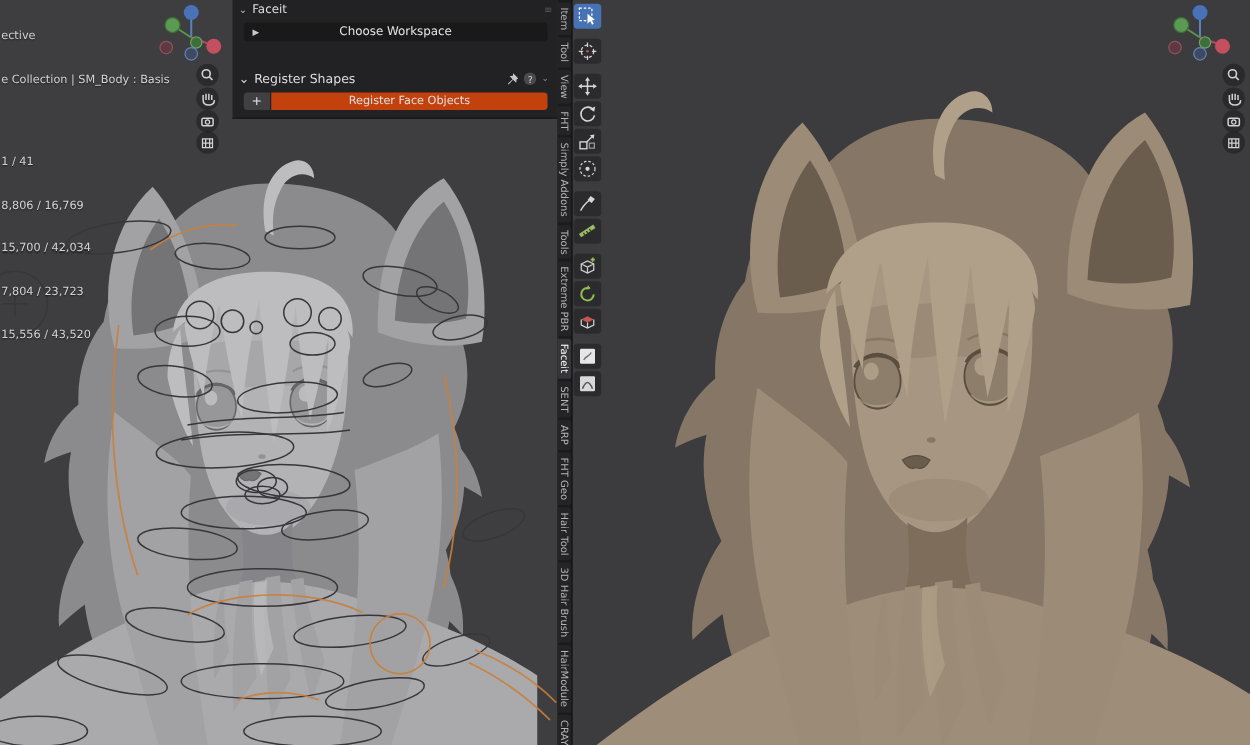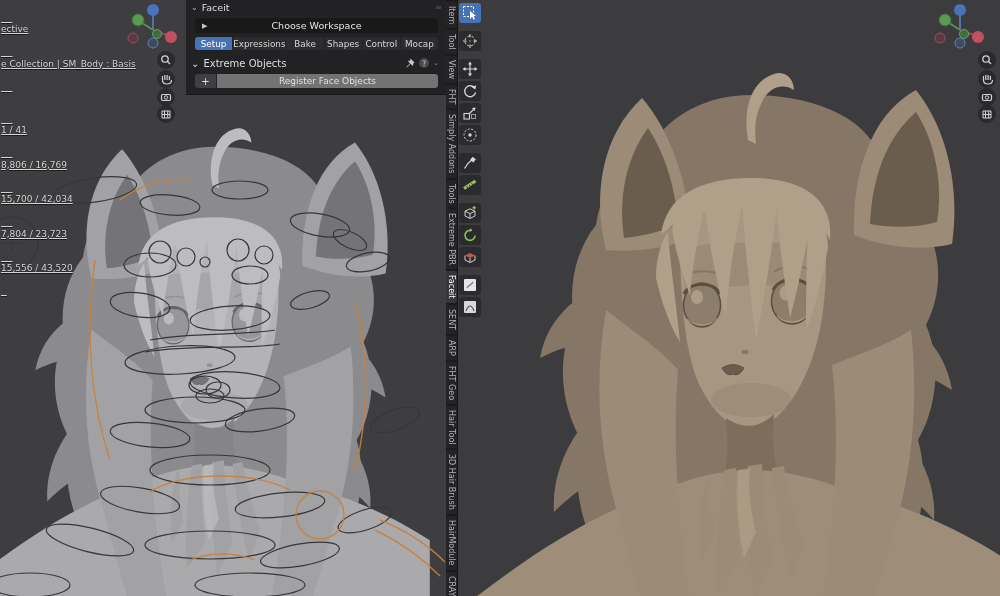--- a/index.html
+++ b/index.html
@@ -5,21 +5,21 @@
   html,body{margin:0;padding:0;}
   body{width:1000px;height:596px;position:relative;overflow:hidden;
        background:#3d3d3e;font-family:"DejaVu Sans",sans-serif;
        -webkit-font-smoothing:antialiased;}
   .abs{position:absolute;}
   
   #vp-left{left:0;top:0;width:446px;height:596px;background:#3e3e40;overflow:hidden;}
   #vp-right{left:458px;top:0;width:542px;height:596px;background:#3c3c3e;overflow:hidden;}
   
   .ov-text{left:1px;top:1px;color:#d4d4d6;font-size:9px;line-height:11.5px;
-           text-shadow:0 1px 1px rgba(0,0,0,.55);z-index:5;pointer-events:none;white-space:pre;text-decoration:underline;}
+           text-shadow:0 1px 1px rgba(0,0,0,.55);z-index:5;pointer-events:none;white-space:pre;}
   .ov-text .gap{height:9px;}
   
   #faceit{left:186px;top:0;width:261px;height:94px;background:rgba(33,33,36,.96);
           z-index:8;border-bottom:1px solid #161618;font-size:10px;color:#dedee0;}
   .p-head{display:flex;align-items:center;height:15px;padding:0 5px;gap:4px;}
   .p-head .chev{font-size:8px;color:#bdbdbf;}
   .p-head .ttl{font-size:9.5px;}
   .p-head .spacer{flex:1;}
   .dragdots{color:#5c5c5e;font-size:8px;}
   .ws-btn{left:9px;top:18px;width:243px;height:15px;background:#191919;border-radius:3px;
@@ -34,21 +34,21 @@
   .tabrow .tb.wide{flex:1.35;}
   .reg-head{left:0;top:56px;width:261px;height:14px;display:flex;align-items:center;
             padding:0 8px 0 5px;gap:4px;box-sizing:border-box;}
   .reg-head .spacer{flex:1;}
   .help-circ{width:10px;height:10px;border-radius:50%;background:#4a4a4d;color:#d9d9db;
              font-size:7.5px;display:flex;align-items:center;justify-content:center;}
   .mini-chev{font-size:7px;color:#909092;}
   .reg-btn-row{left:9px;top:74px;width:243px;height:14px;display:flex;gap:1px;}
   .plus-btn{width:21px;background:#404043;border-radius:3px 0 0 3px;color:#e2e2e4;
             display:flex;align-items:center;justify-content:center;font-size:10px;}
-  .reg-btn{flex:1;background:#737373;border-radius:0 3px 3px 0;color:#e0e0e2;font-size:9px;
+  .reg-btn{flex:1;background:#c2410c;border-radius:0 3px 3px 0;color:#e0e0e2;font-size:9px;
            display:flex;align-items:center;justify-content:center;}
   
   #vtabs{left:446px;top:0;width:12px;height:596px;background:#1b1b1d;z-index:9;
          display:flex;flex-direction:column;gap:2px;padding-top:2px;box-sizing:border-box;
          border-right:1px solid #141416;}
   .vtab{writing-mode:vertical-rl;font-size:8px;line-height:11px;color:#b4b4b7;
         background:#242427;padding:4px 0;text-align:center;white-space:nowrap;
         border-radius:0 2px 2px 0;flex:0 0 auto;}
   .vtab.act{background:#36363a;color:#fff;}
   
@@ -238,31 +238,23 @@
     <div class="p-head">
       <span class="chev">⌄</span>
       <span class="ttl">Faceit</span>
       <span class="spacer"></span>
       <span class="dragdots">≡</span>
     </div>
     <div class="abs ws-btn">
       <span class="ws-play">▶</span>
       <span>Choose Workspace</span>
     </div>
-    <div class="abs tabrow">
-      <span class="tb first on">Setup</span>
-      <span class="tb wide">Expressions</span>
-      <span class="tb">Bake</span>
-      <span class="tb">Shapes</span>
-      <span class="tb">Control</span>
-      <span class="tb last">Mocap</span>
-    </div>
     <div class="abs reg-head">
       <span class="chev">⌄</span>
-      <span class="ttl">Extreme Objects</span>
+      <span class="ttl">Register Shapes</span>
       <span class="spacer"></span>
       <svg width="10" height="11" viewBox="0 0 10 11">
         <path d="M5.5,0.5 l4,4 -1.2,1 -0.4,2.6 -2.4,-2.4 -3.6,3.8 -0.6,-0.6 3.8,-3.6 -2.4,-2.4 2.6,-0.4 z" fill="#c6c6c8"></path>
       </svg>
       <span class="help-circ">?</span>
       <span class="mini-chev">⌄</span>
     </div>
     <div class="abs reg-btn-row">
       <span class="plus-btn">+</span>
       <span class="reg-btn">Register Face Objects</span>

